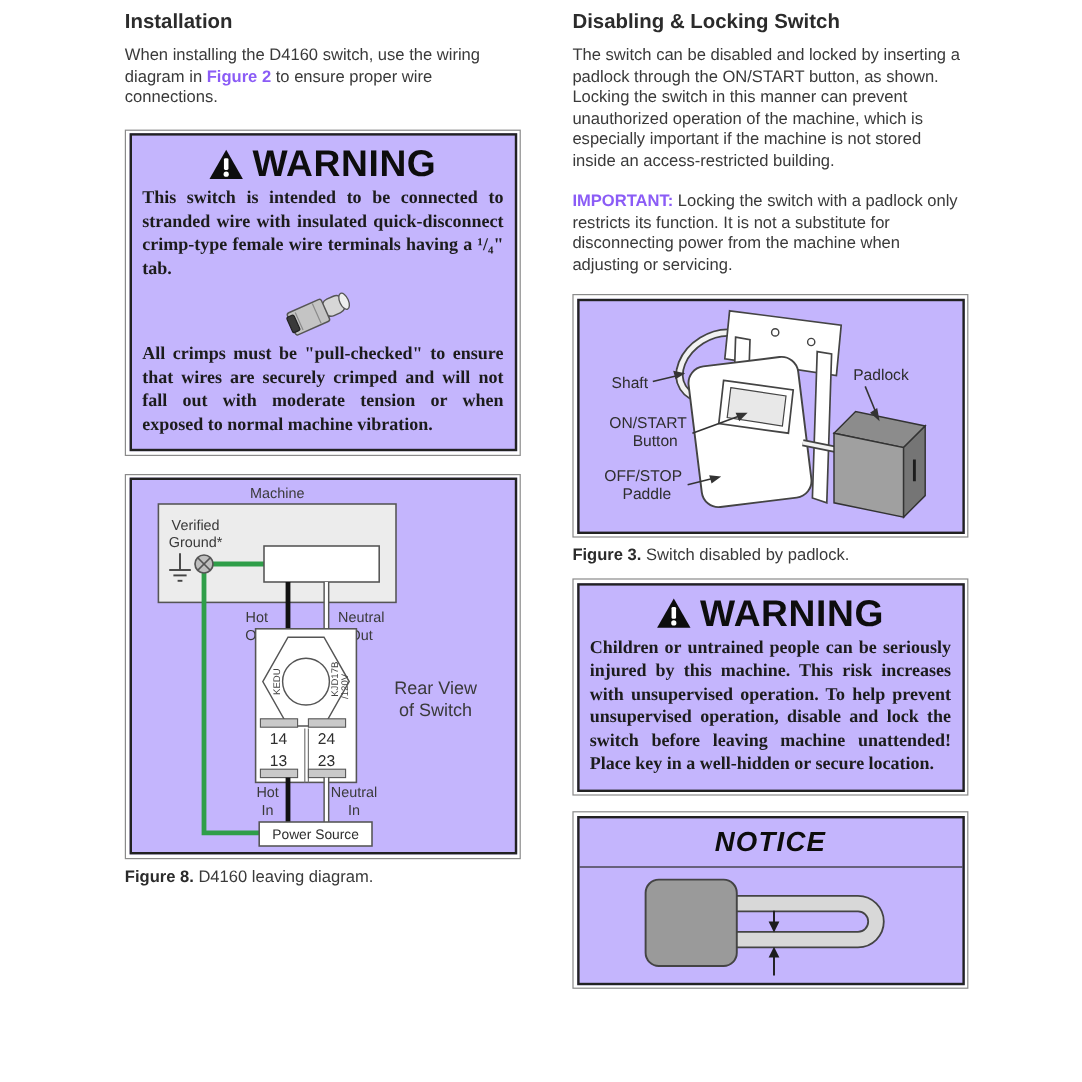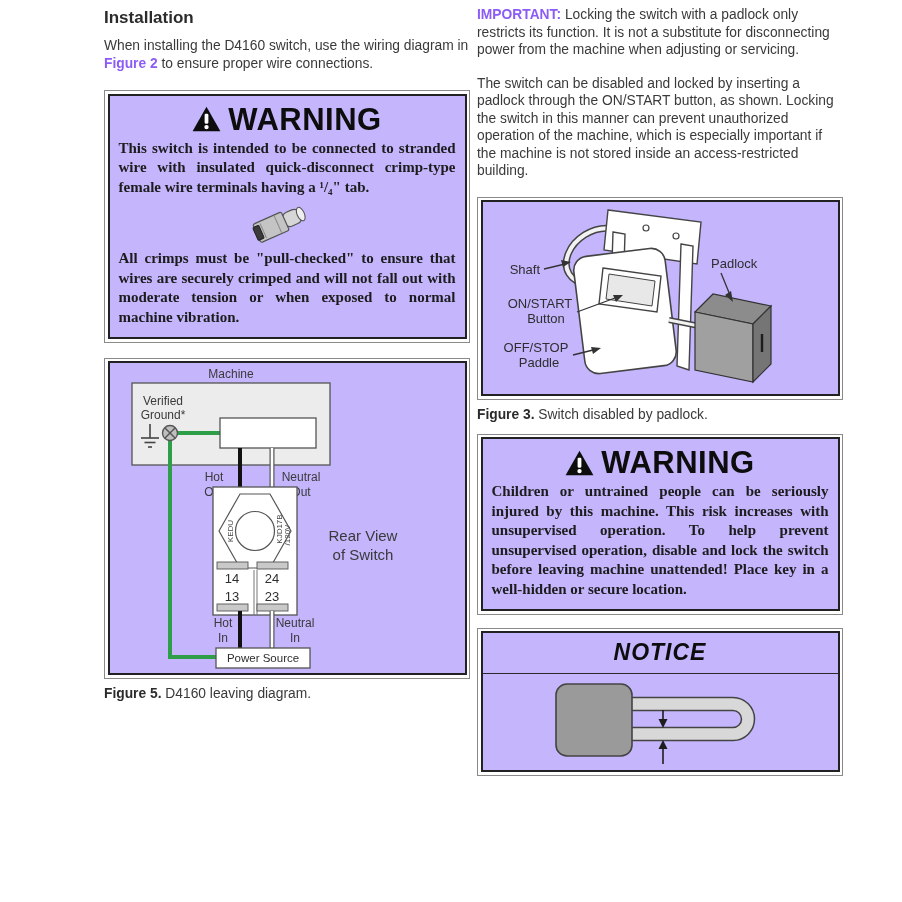--- a/index.html
+++ b/index.html
@@ -1,20 +1,20 @@
 <!DOCTYPE html>
 <html><head>
 <meta charset="utf-8">
 <style>
   html,body{margin:0;padding:0;}
   body{
     width:902px;height:902px;position:relative;background:#ffffff;
     font-family:"Liberation Sans",sans-serif;color:#3a3a3a;overflow:hidden;
   }
-  .col{position:absolute;top:6px;width:366px;}
+  .col{position:absolute;top:6px;width:330px;}
   .col-left{left:104px;}
   .col-right{left:477px;}
   h2{font-size:17px;font-weight:bold;color:#2b2b2b;margin:2px 0 9px 0;}
   p.body{font-size:13.8px;line-height:1.27;margin:0 0 18px 0;}
   p.body b{color:#8b5cf6;}
   
   .dbox{border:1px solid #8a8a8a;padding:2.5px;background:#fff;margin:0 0 12px 0;}
   .dbox .inner{border:2.5px solid #222;background:#c4b5fd;}
   .warn-inner{padding:6px 9px 10px 9px;}
   .warn-titlerow{display:flex;align-items:center;justify-content:center;gap:7px;margin:2px 0 4px 0;}
@@ -136,30 +136,31 @@
 
         <rect x="106" y="285" width="94" height="20" fill="#ffffff" stroke="#555" stroke-width="1.3"></rect>
         <text x="153" y="299" text-anchor="middle" class="svgt11">Power Source</text>
 
         <text x="253" y="178" text-anchor="middle" class="svgt15">Rear View</text>
         <text x="253" y="197" text-anchor="middle" class="svgt15">of Switch</text>
       </svg>
     </div>
   </div>
 
-  <p class="caption"><b>Figure 5.</b><span> D4160 leaving diagram.</span></p>
+  <p class="caption"><b>Figure 8.</b><span> D4160 leaving diagram.</span></p>
 
 </div>
 
 <div class="col col-right">
 
+  <h2>Disabling &amp; Locking Switch</h2>
+
+  <p class="body" style="margin-bottom:17px;">The switch can be disabled and locked by inserting a padlock through the ON/START button, as shown. Locking the switch in this manner can prevent unauthorized operation of the machine, which is especially important if the machine is not stored inside an access-restricted building.</p>
 
   <p class="body" style="margin-bottom:16px;"><b>IMPORTANT:</b><span> Locking the switch with a padlock only restricts its function. It is not a substitute for disconnecting power from the machine when adjusting or servicing.</span></p>
-
-  <p class="body" style="margin-bottom:17px;">The switch can be disabled and locked by inserting a padlock through the ON/START button, as shown. Locking the switch in this manner can prevent unauthorized operation of the machine, which is especially important if the machine is not stored inside an access-restricted building.</p>
 
   <div class="dbox figbox" style="margin-bottom:5px;">
     <div class="inner">
       <svg width="316" height="192" viewBox="0 0 316 192">
 
         <g>
           <ellipse cx="115" cy="54" rx="34" ry="25" transform="rotate(-32 115 54)" fill="none" stroke="#444" stroke-width="7"></ellipse>
           <ellipse cx="115" cy="54" rx="34" ry="25" transform="rotate(-32 115 54)" fill="none" stroke="#f2f2f2" stroke-width="4"></ellipse>
         </g>
 

